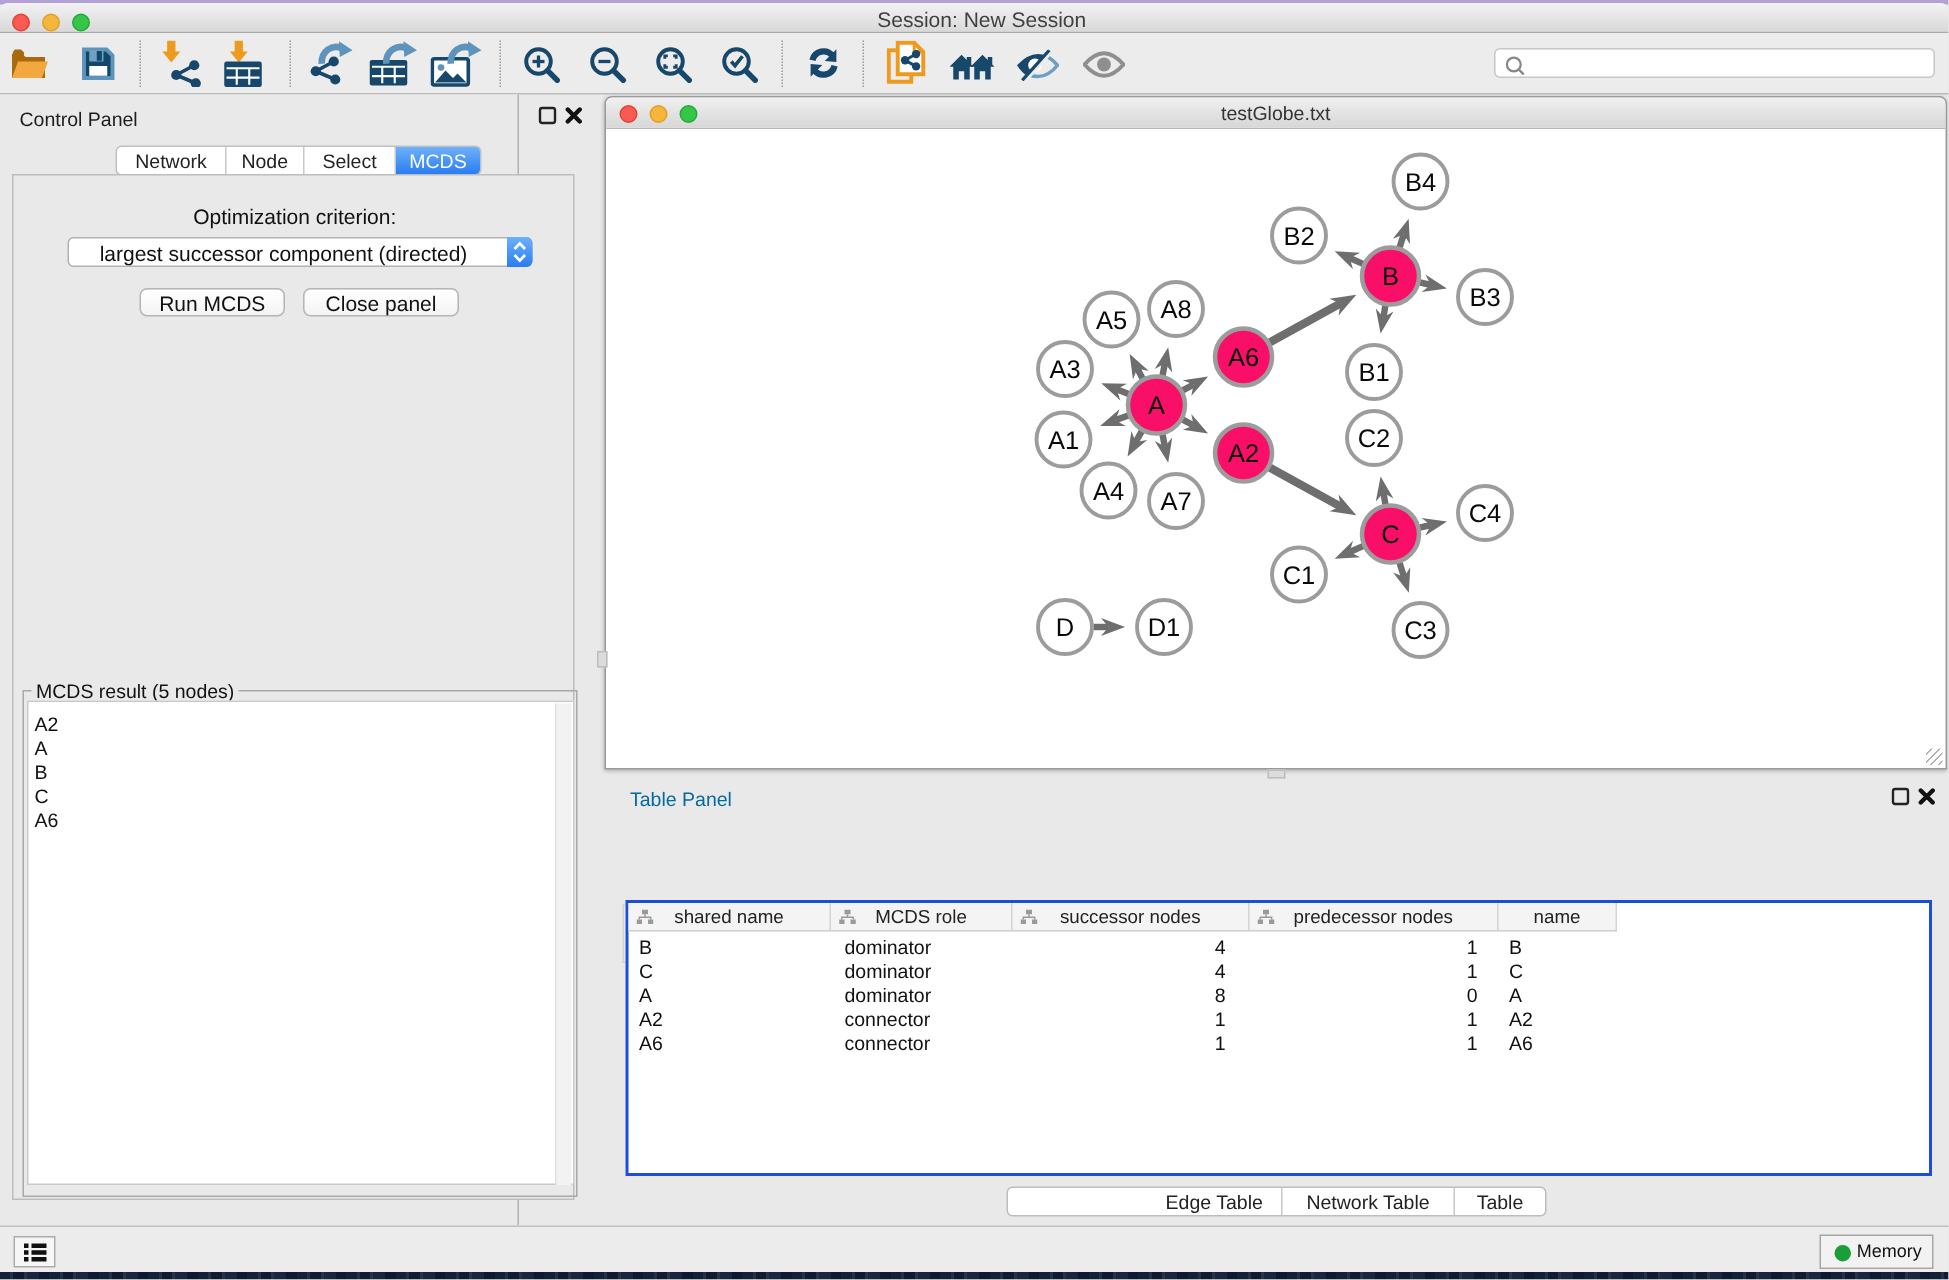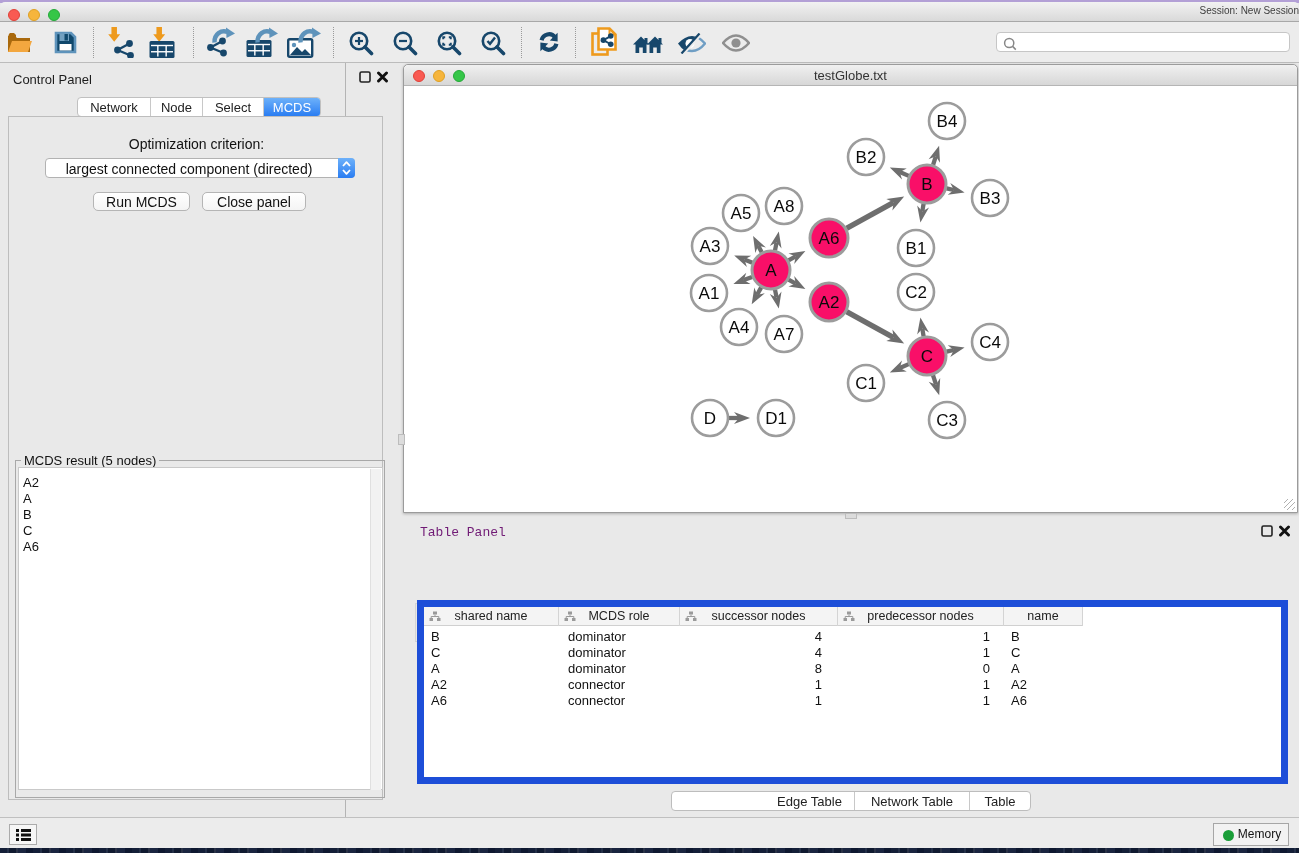--- a/index.html
+++ b/index.html
@@ -5,22 +5,22 @@
 * { margin:0; padding:0; box-sizing:border-box; }
 html,body { width:1299px; height:853px; overflow:hidden; }
 body { font-family:"Liberation Sans", sans-serif; background:#e9e9e9; position:relative; }
 .abs { position:absolute; }
 
 #purpletop { left:0; top:0; width:1299px; height:3px; background:#b3a0d6; }
 
 #titlebar { left:0; top:2px; width:1299px; height:20px;
   background:linear-gradient(#f2f2f2,#d9d9d9); border-bottom:1px solid #a8a8a8;
   border-radius:5px 5px 0 0; }
-#titlebar .title { position:absolute; left:0; right:0; top:3px; text-align:right;
-  font-size:10px; color:#404040;padding-left:10px; }
+#titlebar .title { position:absolute; left:0; right:0; top:3px; text-align:center;
+  font-size:14px; color:#404040;padding-left:10px; }
 .tl { position:absolute; top:7px; width:12px; height:12px; border-radius:50%; }
 #titlebar .r { left:8px;  background:#f95a52; border:0.5px solid #e04138; }
 #titlebar .y { left:28px; background:#f6b53c; border:0.5px solid #dfa023; }
 #titlebar .g { left:48px; background:#35c648; border:0.5px solid #24a939; }
 
 #toolbar { left:0; top:22px; width:1299px; height:41px; background:#ececec;
   border-bottom:1px solid #bcbcbc; }
 .tsep { position:absolute; top:5px; height:31px; width:0;
   border-left:1px dotted #9a9a9a; }
 #search { position:absolute; left:996px; top:10px; width:294px; height:20px;
@@ -75,25 +75,25 @@
 #nettitle .g { left:49px; background:#35c648; border:0.5px solid #24a939; top:5px; }
 .graph { position:absolute; left:0px; top:22px; }
 #grip { position:absolute; right:2px; bottom:2px; width:11px; height:11px;
   background:repeating-linear-gradient(135deg, transparent 0 2.5px, #b0b0b0 2.5px 3.5px); }
 #lefthandle { left:398px; top:434px; width:7px; height:11px; background:#dcdcdc;
   border:1px solid #bdbdbd; }
 #midhandle { left:845px; top:513px; width:12px; height:6px; background:#dcdcdc;
   border:1px solid #bdbdbd; }
 
 #tpanel { left:392px; top:520px; width:907px; height:297px; background:#e9e9e9; }
-#tpanel .ptitle { position:absolute; left:28px; top:5px; font-size:13px; color:#701a75;font-family:Liberation Mono, monospace; }
+#tpanel .ptitle { position:absolute; left:28px; top:5px; font-size:13px; color:#0369a1; }
 #ttoolbar { position:absolute; left:23px; top:35px; width:873px; height:39px;
   background:#e7e7e7; border:1px solid #d4d4d4; border-bottom:1px solid #cfcfcf;margin-top:48px; }
 #ttable { position:absolute; left:25px; top:80px; width:871px; height:184px;
-  background:#fff; border:7px solid #1d4ed8; font-size:13px; color:#111; }
+  background:#fff; border:2px solid #1d4ed8; font-size:13px; color:#111; }
 #thead { position:absolute; left:0; top:0; height:19px; background:#f4f4f4;
   border-bottom:1px solid #d0d0d0; }
 .hcell { position:absolute; top:0; height:19px; border-right:1px solid #d4d4d4;
   font-size:12.5px; color:#222; text-align:center; line-height:18px; }
 .hcell svg { position:absolute; left:5px; top:4px; }
 .trow { position:absolute; font-size:13px; color:#111; height:16px; line-height:16px; }
 
 #btabs { position:absolute; left:279px; top:271px; height:20px; display:flex;
   border:1px solid #bdbdbd; border-radius:4px; background:#fff; }
 #btabs div { font-size:13px; color:#222; text-align:center; line-height:19px;
@@ -272,21 +272,21 @@
   </svg>
   <div id="cptabs">
     <div style="width:73px">Network</div>
     <div style="width:52px">Node</div>
     <div style="width:61px">Select</div>
     <div class="sel" style="width:56px">MCDS</div>
   </div>
   <div id="cpinner">
     <div id="optlabel">Optimization criterion:</div>
     <div id="combo">
-      <div class="ctext">largest connected component (directed)</div>
+      <div class="ctext">largest successor component (directed)</div>
       <div class="cbtn"><svg width="17" height="20" viewBox="0 0 17 20">
             <path d="M5 8 L8.5 4.2 L12 8" fill="none" stroke="#fff" stroke-width="1.8" stroke-linejoin="round"></path>
             <path d="M5 12 L8.5 15.8 L12 12" fill="none" stroke="#fff" stroke-width="1.8" stroke-linejoin="round"></path>
           </svg></div>
     </div>
     <div class="btn" style="left:84px; top:75px; width:97px;">Run MCDS</div>
     <div class="btn" style="left:193px; top:75px; width:104px;">Close panel</div>
     <div id="groupbox">
       <div class="legend">MCDS result (5 nodes)</div>
       <div id="mcdslist">

